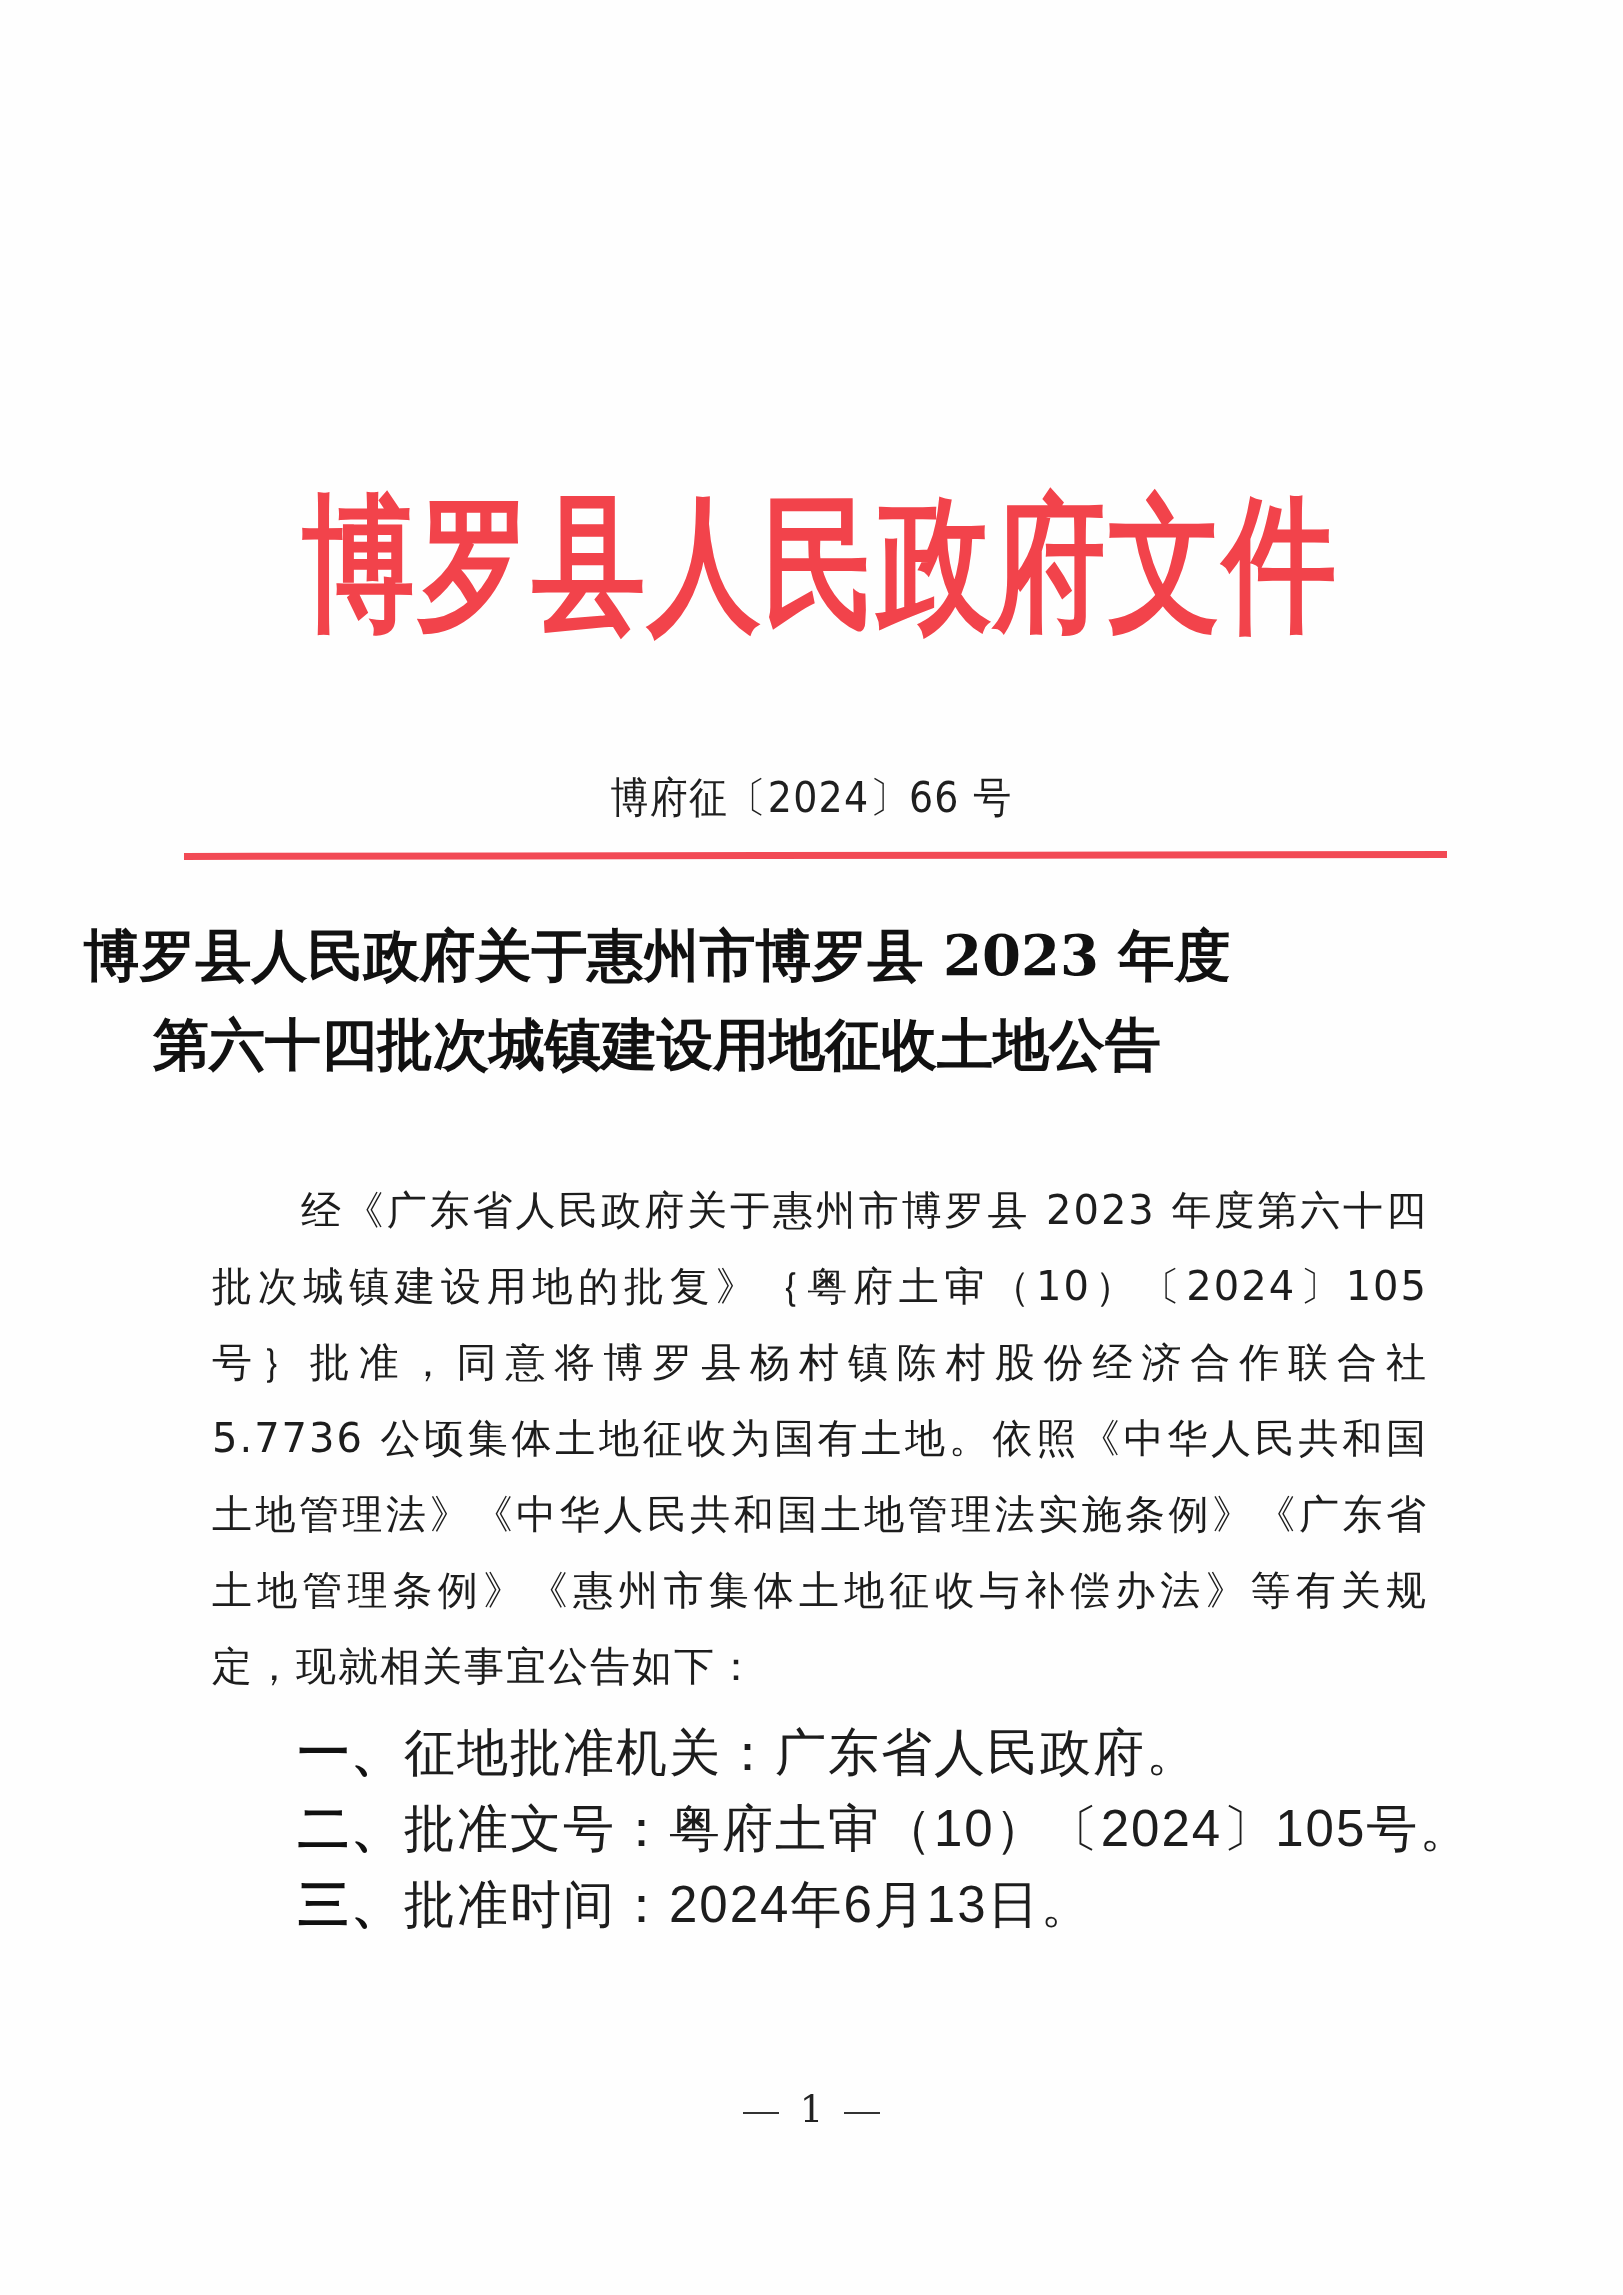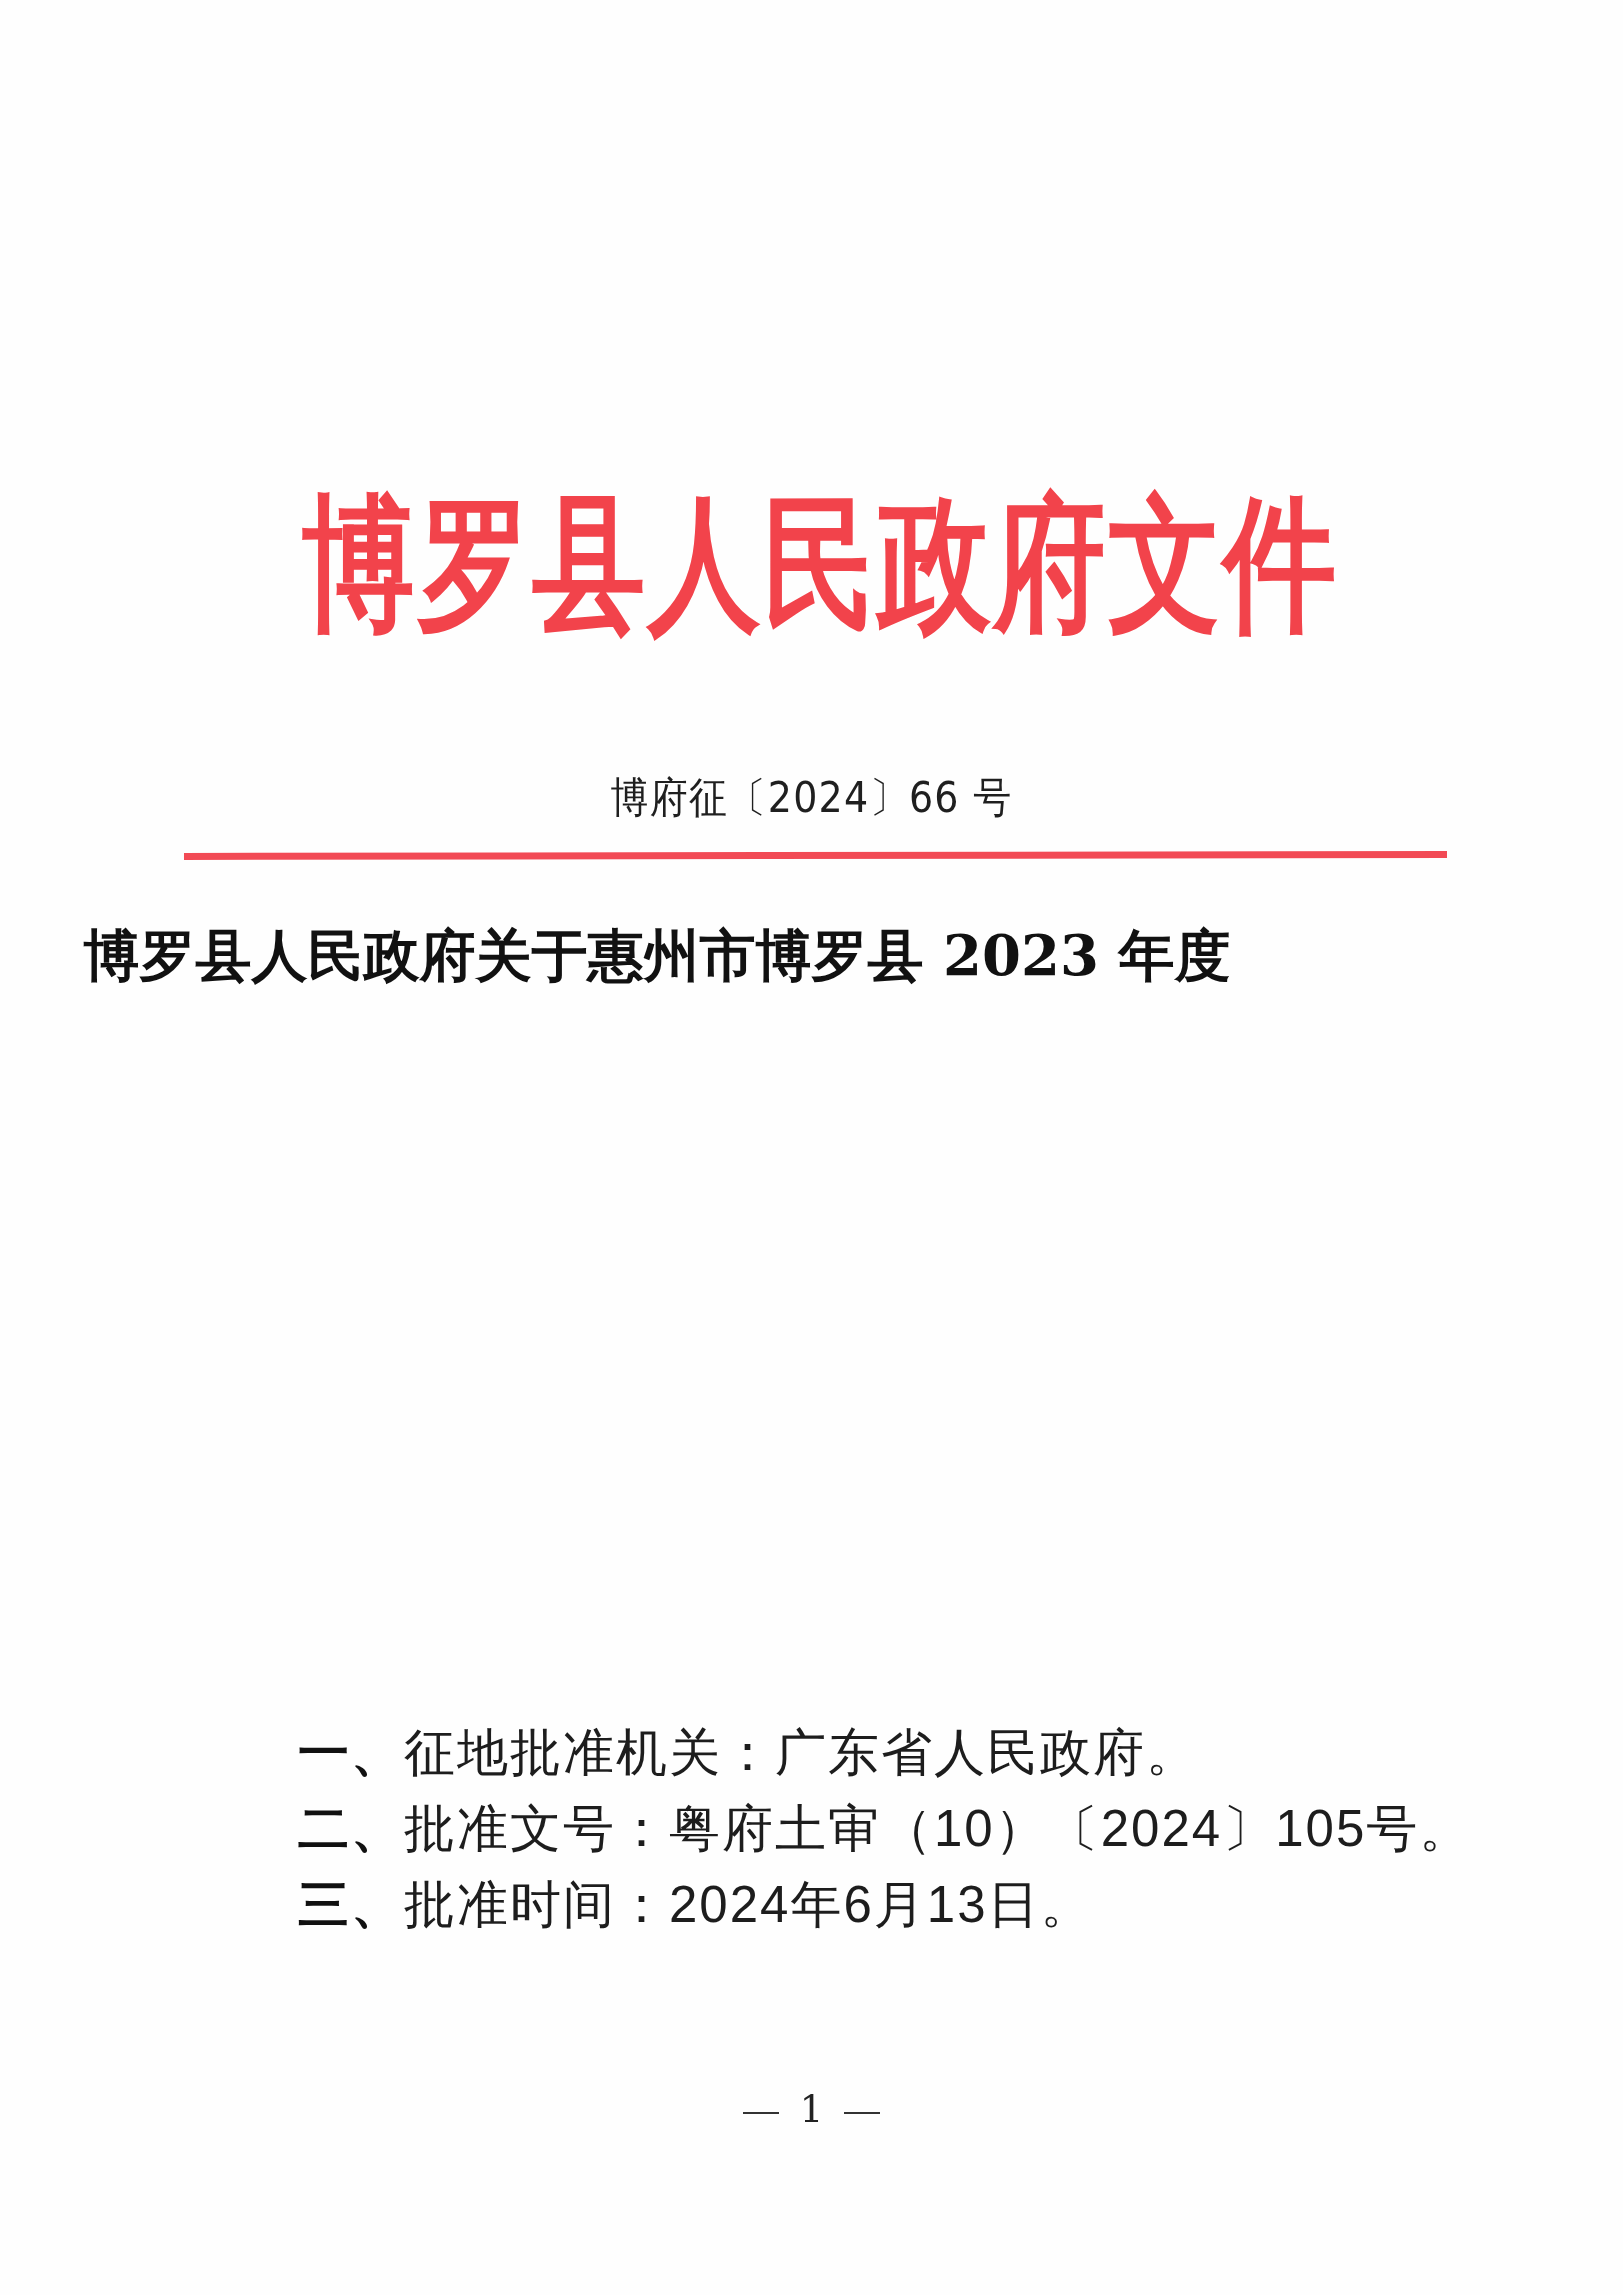--- a/index.html
+++ b/index.html
@@ -152,21 +152,23 @@
     <span>府</span>
     <span>文</span>
     <span>件</span>
   </div>
 
   <div class="doc-number">博府征〔2024〕66 号</div>
 
   <div class="red-rule"></div>
 
   <div class="notice-title l1">博罗县人民政府关于惠州市博罗县 2023 年度</div>
+  <div class="notice-title l2">第六十四批次城镇建设用地征收土地公告</div>
 
+  <div class="body-text"><span class="indent"></span><span>经《广东省人民政府关于惠州市博罗县 2023 年度第六十四批次城镇建设用地的批复》｛粤府土审（10）〔2024〕105 号｝批准，同意将博罗县杨村镇陈村股份经济合作联合社 5.7736 公顷集体土地征收为国有土地。依照《中华人民共和国土地管理法》《中华人民共和国土地管理法实施条例》《广东省土地管理条例》《惠州市集体土地征收与补偿办法》等有关规定，现就相关事宜公告如下：</span></div>
 
   <div class="list">
     <div class="list-item">
       <span class="num">一、</span><span>征地批准机关：</span><span>广东省人民政府。</span>
     </div>
     <div class="list-item">
       <span class="num">二、</span><span>批准文号：</span><span>粤府土审（10）〔2024〕105号。</span>
     </div>
     <div class="list-item">
       <span class="num">三、</span><span>批准时间：</span><span>2024年6月13日。</span>

